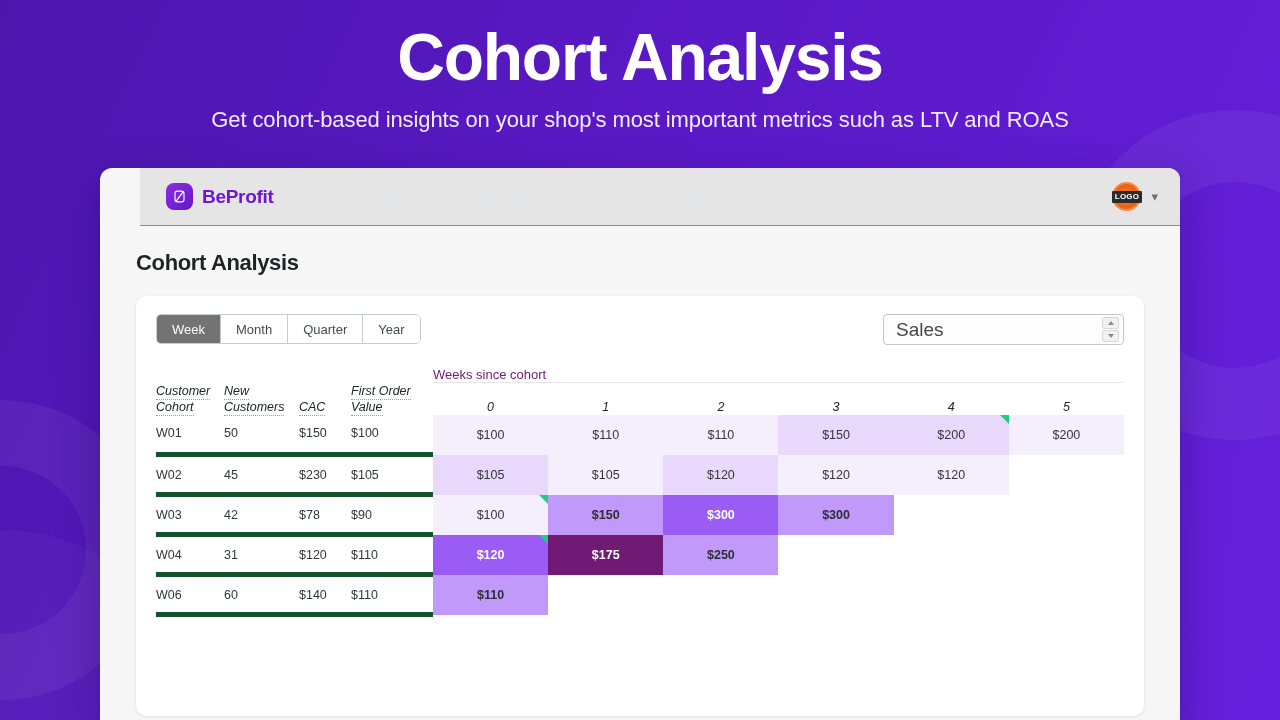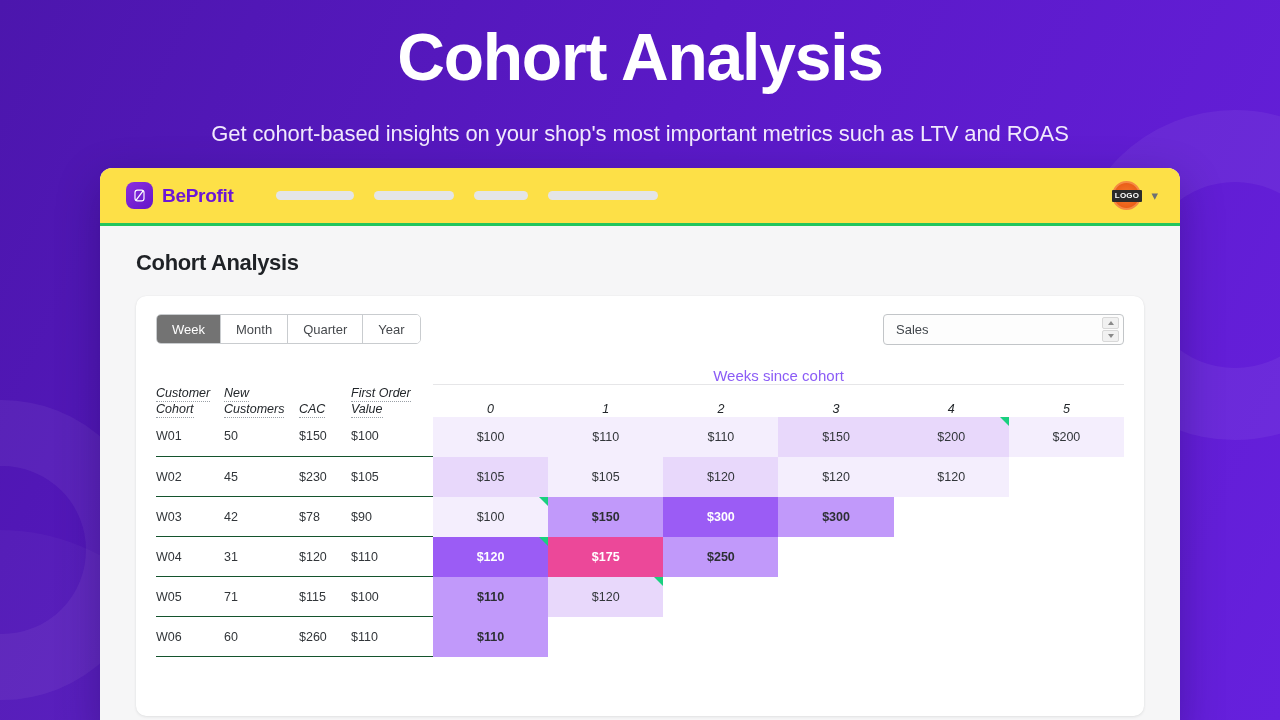--- a/index.html
+++ b/index.html
@@ -56,45 +56,46 @@
     color: #ffffff;
     font-size: 66px;
     font-weight: bold;
     letter-spacing: -1.2px;
     line-height: 1.08;
   }
   .hero-sub {
     color: #f1e9fd;
     font-size: 22px;
     font-weight: normal;
-    margin-top: 28px;
+    margin-top: 14px;
     letter-spacing: -0.1px;
   }
 
   
   .window {
     position: absolute;
     left: 100px;
     top: 168px;
     width: 1080px;
     height: 560px;
     background: #f6f6f7;
     border-radius: 12px 12px 0 0;
     overflow: hidden;
     box-shadow: 0 14px 44px rgba(20,0,60,0.30);
     z-index: 4;
   }
 
   .appbar {
     height: 58px;
-    background: #fde047;
-    border-bottom: 3px solid #22c55e;
+    background: #e5e5e5;
+    border-bottom: 1px solid #22c55e;
     display: flex;
     align-items: center;
     padding: 0 22px 0 26px;
+    margin-left: 40px;
   }
   .brand {
     display: flex;
     align-items: center;
     gap: 9px;
   }
   .brand-mark {
     width: 27px; height: 27px;
     border-radius: 8px;
     background: linear-gradient(140deg, #8b2fe0 0%, #6415c8 100%);
@@ -202,21 +203,21 @@
     height: 31px;
     border: 1px solid #c2c5c8;
     border-radius: 4px;
     background: #fdfdfd;
     display: flex;
     align-items: center;
     padding: 0 4px 0 12px;
     position: relative;
   }
   .metric-value {
-    font-size: 13px;
+    font-size: 19px;
     color: #42474c;
   }
   .spinner {
     margin-left: auto;
     display: flex;
     flex-direction: column;
     gap: 1px;
   }
   .spin-btn {
     width: 17px; height: 12px;
@@ -246,24 +247,24 @@
     padding: 0;
     font-weight: normal;
   }
 
   .col-label { width: 68px; }
   .col-new   { width: 75px; }
   .col-cac   { width: 52px; }
   .col-fov   { width: 82px; }
 
   .span-title {
-    text-align: center;
-    font-size: 15px;
-    font-weight: bold;
-    color: #8b5cf6;
+    text-align: left;
+    font-size: 13px;
+    font-weight: bold;
+    color: #701a75;
     padding-bottom: 6px;
     border-bottom: 1px solid #e6e6e8;
   }
   .span-spacer { border-bottom: none; }
 
   .hdr {
     font-size: 12.5px;
     font-weight: bold;
     color: #22262a;
     vertical-align: bottom;
@@ -279,21 +280,21 @@
     padding-bottom: 1px;
   }
 
   .cell {
     height: 40px;
     font-size: 12.5px;
     color: #32363a;
     vertical-align: middle;
   }
   .cell-left { text-align: left; }
-  .row-sep { border-bottom: 1px solid #14532d; }
+  .row-sep { border-bottom: 5px solid #14532d; }
 
   .hm {
     text-align: center;
     font-size: 12.5px;
     color: #32363a;
     position: relative;
     height: 40px;
     vertical-align: middle;
   }
   .hm.bold-white {
@@ -459,42 +460,30 @@
                 <td class="hm bold-dark" style="background: rgb(193, 153, 250);">$300</td>
                 <td class="hm" style="background: transparent;"></td>
                 <td class="hm" style="background: transparent;"></td>
               </tr>
               <tr>
                 <td class="cell cell-left row-sep">W04</td>
                 <td class="cell cell-left row-sep">31</td>
                 <td class="cell cell-left row-sep">$120</td>
                 <td class="cell cell-left row-sep">$110</td>
                 <td class="hm bold-white" style="background: rgb(155, 92, 245);">$120<span class="tri"></span></td>
-                <td class="hm bold-white" style="background: #ec4899;">$175</td>
+                <td class="hm bold-white" style="background: #701a75;">$175</td>
                 <td class="hm bold-dark" style="background: rgb(193, 153, 250);">$250</td>
-                <td class="hm" style="background: transparent;"></td>
-                <td class="hm" style="background: transparent;"></td>
-                <td class="hm" style="background: transparent;"></td>
-              </tr>
-              <tr>
-                <td class="cell cell-left row-sep">W05</td>
-                <td class="cell cell-left row-sep">71</td>
-                <td class="cell cell-left row-sep">$115</td>
-                <td class="cell cell-left row-sep">$100</td>
-                <td class="hm bold-dark" style="background: rgb(193, 153, 250);">$110</td>
-                <td class="hm" style="background: rgb(232, 216, 251);">$120<span class="tri"></span></td>
-                <td class="hm" style="background: transparent;"></td>
                 <td class="hm" style="background: transparent;"></td>
                 <td class="hm" style="background: transparent;"></td>
                 <td class="hm" style="background: transparent;"></td>
               </tr>
               <tr>
                 <td class="cell cell-left row-sep">W06</td>
                 <td class="cell cell-left row-sep">60</td>
-                <td class="cell cell-left row-sep">$260</td>
+                <td class="cell cell-left row-sep">$140</td>
                 <td class="cell cell-left row-sep">$110</td>
                 <td class="hm bold-dark" style="background: rgb(193, 153, 250);">$110</td>
                 <td class="hm" style="background: transparent;"></td>
                 <td class="hm" style="background: transparent;"></td>
                 <td class="hm" style="background: transparent;"></td>
                 <td class="hm" style="background: transparent;"></td>
                 <td class="hm" style="background: transparent;"></td>
               </tr>
             </tbody>
         </table>

